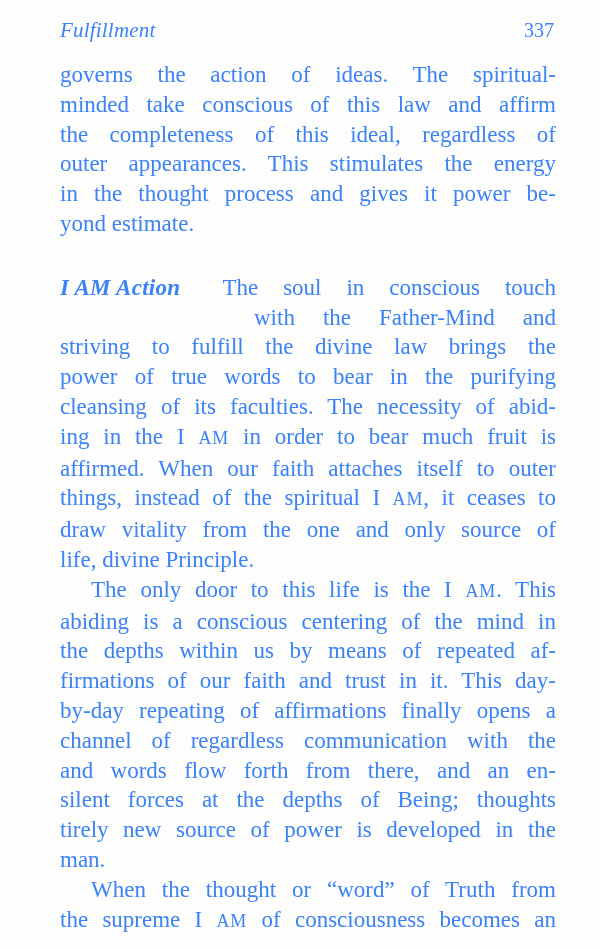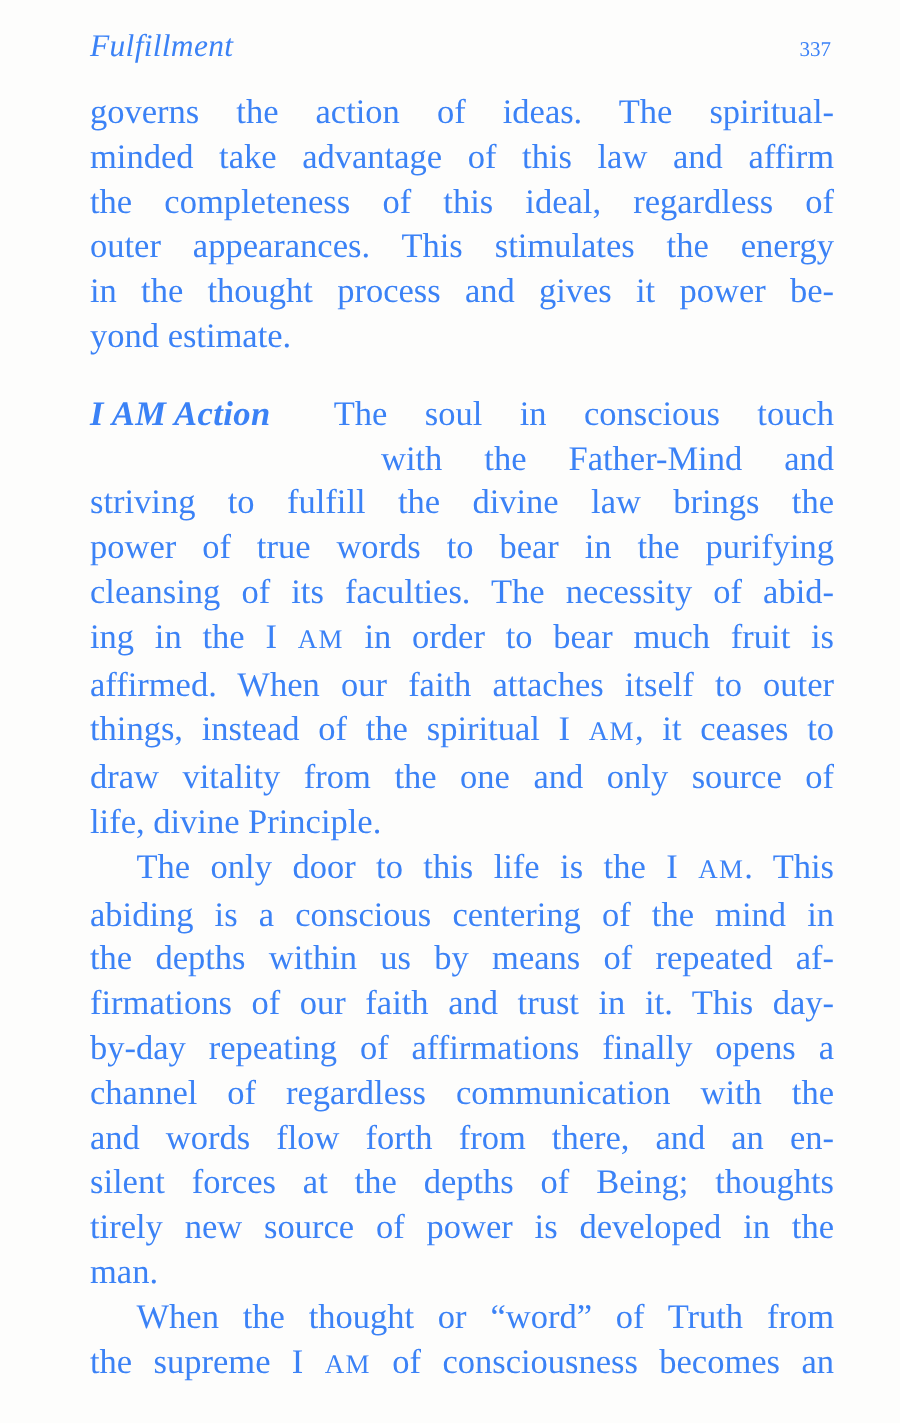--- a/index.html
+++ b/index.html
@@ -25,30 +25,30 @@
     display: flex;
     justify-content: space-between;
     align-items: baseline;
   }
   .running-title {
     font-style: italic;
     font-size: 21px;
     letter-spacing: 0.2px;
   }
   .page-number {
-    font-size: 14px;
+    font-size: 20px;
   }
   .page-body {
     position: absolute;
     top: 60px;
     left: 60px;
     width: 496px;
   }
   .para { margin: 0; }
-  .para.side-head { margin-top: 22px; }
+  .para.side-head { margin-top: 34px; }
   .line {
     font-size: 23px;
     line-height: 29.8px;
     white-space: nowrap;
     text-align: left;
   }
   
   .line.j {
     white-space: normal;
     text-align: justify;
@@ -89,21 +89,21 @@
 <body>
 
 <div class="page">
   <div class="header">
     <span class="running-title">Fulfillment</span>
     <span class="page-number">337</span>
   </div>
   <div class="page-body">
       <div class="para plain">
         <div class="line j">governs the action of ideas. The spiritual-</div>
-        <div class="line j">minded take advantage of this law and affirm</div>
+        <div class="line j">minded take conscious of this law and affirm</div>
         <div class="line j">the completeness of this ideal, regardless of</div>
         <div class="line j">outer appearances. This stimulates the energy</div>
         <div class="line j">in the thought process and gives it power be-</div>
         <div class="line">yond estimate.</div>
       </div>
       <div class="para side-head">
         <div class="line headline">
           <span class="side-heading">I AM Action</span>
           <span class="hang-text">The soul in conscious touch</span>
         </div>

